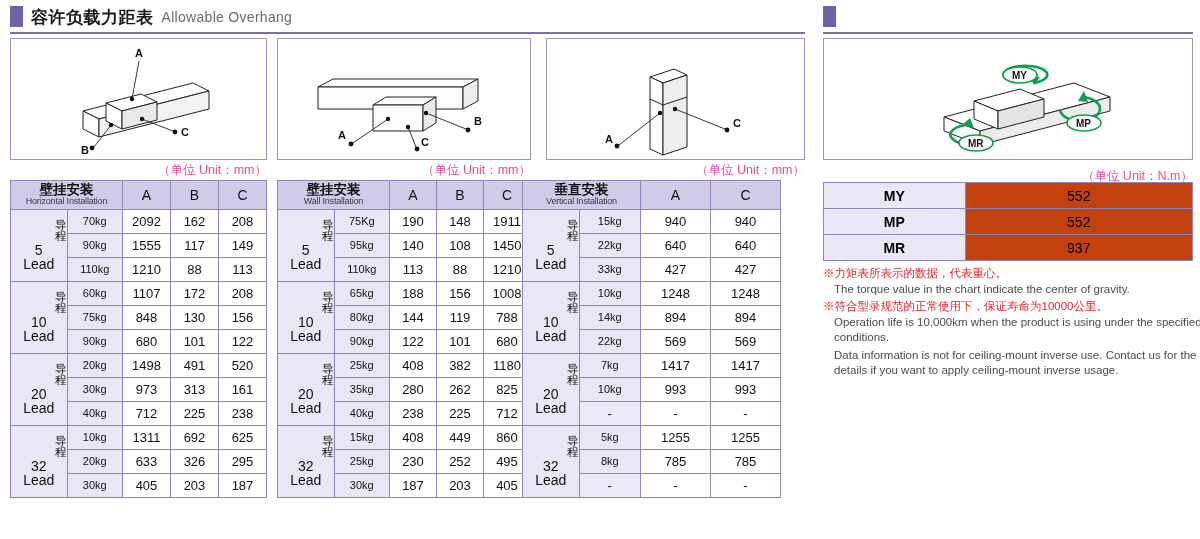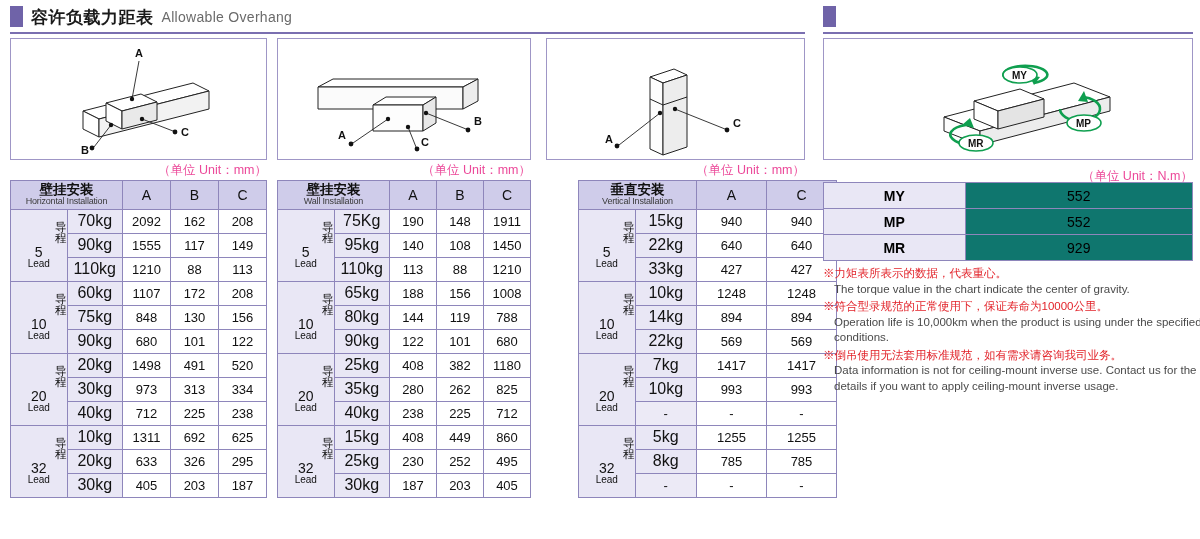--- a/index.html
+++ b/index.html
@@ -78,39 +78,39 @@
   .hdr-name .en { font-size: 9px; color: #3a3a3a; display:block; letter-spacing:-0.2px;}
   .lead-cell {
     background: #e9e7f5;
     font-size: 11.5px;
     line-height: 1.0;
     font-weight: bold;
     width: 34px;
   }
   .lead-cell .lc { display:block; font-size: 11.5px; padding-left: 44px; }
   .lead-cell .ln { display:block; font-size: 14px; }
-  .lead-cell .le { display:block; font-size: 10px; font-weight: normal; }
-  .w-cell { background: #e9e7f5; font-weight: bold; font-size: 16px; }
+  .lead-cell .le { display:block; font-size: 14px; font-weight: normal; }
+  .w-cell { background: #e9e7f5; font-weight: bold; font-size: 11px; }
   .v-cell { background: #ffffff; }
   .empty-cell { background: #eceaf6; }
 
   
   table.moment {
     position: absolute;
     border-collapse: collapse;
     font-size: 14px;
   }
   table.moment td {
     border: 1px solid #8e86bb;
     height: 26px;
     text-align: center;
     vertical-align: middle;
   }
   .m-label { background: #e9e7f5; font-weight: bold; width: 140px; }
-  .m-val { background: #0f766e; width: 225px; }
+  .m-val { background: #c2410c; width: 225px; }
 
   
   .notes {
     position: absolute;
     width: 380px;
     font-size: 11.5px;
     line-height: 1.35;
   }
   .note-red { color: #e2232a; }
   .note-gray { color: #4a4a4a; }
@@ -306,21 +306,21 @@
       </td>
       <td class="w-cell">20kg</td>
       <td class="v-cell">1498</td>
       <td class="v-cell">491</td>
       <td class="v-cell">520</td>
     </tr>
     <tr>
       <td class="w-cell">30kg</td>
       <td class="v-cell">973</td>
       <td class="v-cell">313</td>
-      <td class="v-cell">334</td>
+      <td class="v-cell">161</td>
     </tr>
     <tr>
       <td class="w-cell">40kg</td>
       <td class="v-cell">712</td>
       <td class="v-cell">225</td>
       <td class="v-cell">238</td>
     </tr>
 
     <tr>
       <td class="lead-cell" rowspan="3">
@@ -447,21 +447,21 @@
     </tr>
     <tr>
       <td class="w-cell">30kg</td>
       <td class="v-cell">187</td>
       <td class="v-cell">203</td>
       <td class="v-cell">405</td>
     </tr>
   </tbody>
     </table>
 
-  <table class="spec" style="left:578px; top:180px; width:259px;">
+  <table class="spec" style="left:522px; top:180px; width:259px;">
     <tbody>
         <tr>
       <td class="hdr-name" colspan="2">
         <span class="cn">垂直安装</span>
         <span class="en">Vertical Installation</span>
       </td>
       <td class="hdr-cell" style="width:70px">A</td>
       <td class="hdr-cell" style="width:70px">C</td>
     </tr>
     <tr>
@@ -552,33 +552,32 @@
         <tr>
       <td class="m-label">MY</td>
       <td class="m-val">552</td>
     </tr>
     <tr>
       <td class="m-label">MP</td>
       <td class="m-val">552</td>
     </tr>
     <tr>
       <td class="m-label">MR</td>
-      <td class="m-val">929</td>
+      <td class="m-val">937</td>
     </tr>
   </tbody>
     </table>
 
   <div class="notes" style="left:823px; top:266px;">
     <div class="note-block">
       <span class="note-red">※力矩表所表示的数据，代表重心。</span>
       <span class="note-gray note-indent">The torque value in the chart indicate the center of gravity.</span>
     </div>
     <div class="note-block">
       <span class="note-red">※符合型录规范的正常使用下，保证寿命为10000公里。</span>
       <span class="note-gray note-indent">Operation life is 10,000km when the product is using under the specified conditions.</span>
     </div>
     <div class="note-block">
-      <span class="note-red">※倒吊使用无法套用标准规范，如有需求请咨询我司业务。</span>
       <span class="note-gray note-indent">Data information is not for ceiling-mount inverse use. Contact us for the details if you want to apply ceiling-mount inverse usage.</span>
     </div>
   </div>
 
 </div>
 
 </body></html>

